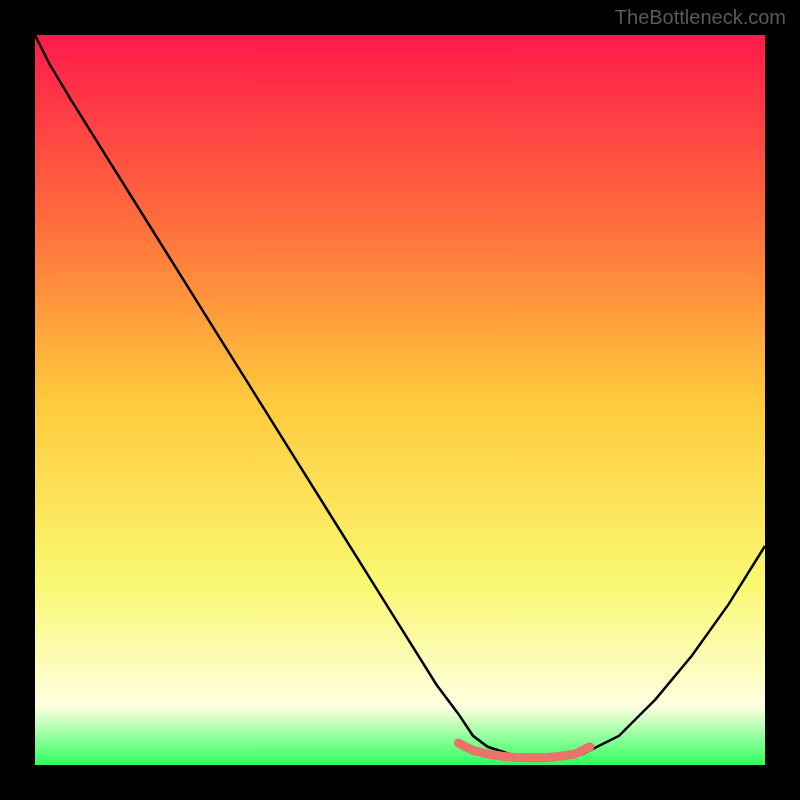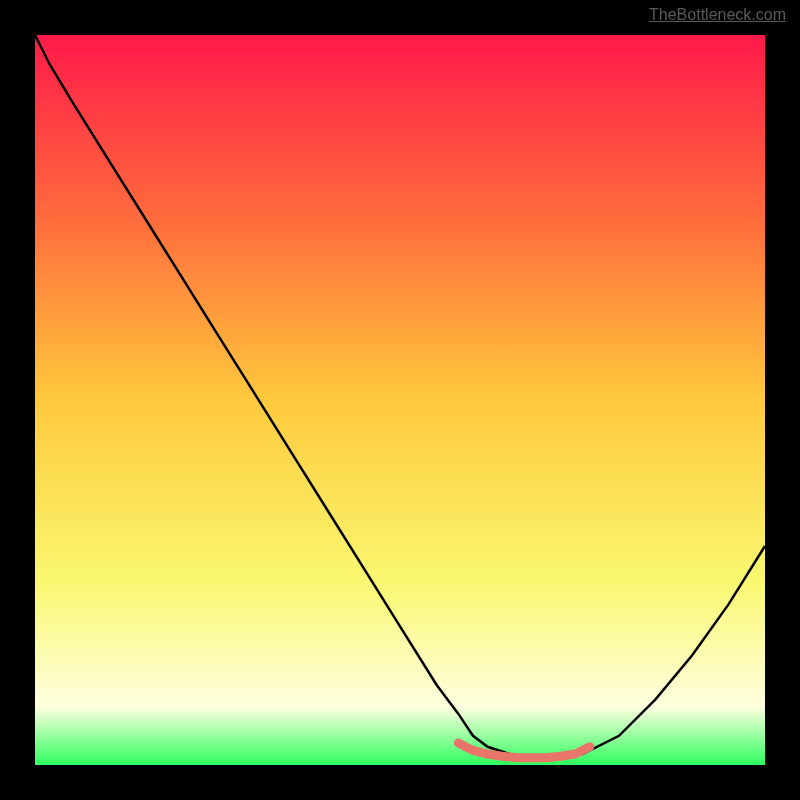--- a/index.html
+++ b/index.html
@@ -2,24 +2,23 @@
 <html><head>
 <meta charset="utf-8">
 <style>
   * { margin: 0; padding: 0; box-sizing: border-box; }
   body { width: 800px; height: 800px; background: #000; position: relative; font-family: Arial, sans-serif; }
   .watermark {
     position: absolute;
     top: 6px;
     right: 14px;
     color: #5a5a5a;
-    font-size: 16px;
+    font-size: 20px;
     font-weight: 500;
     z-index: 10;
-    text-decoration: underline;
   }
   .plot-container {
     position: absolute;
     top: 35px;
     left: 35px;
     width: 730px;
     height: 730px;
   }
   svg { display: block; }
 </style>

